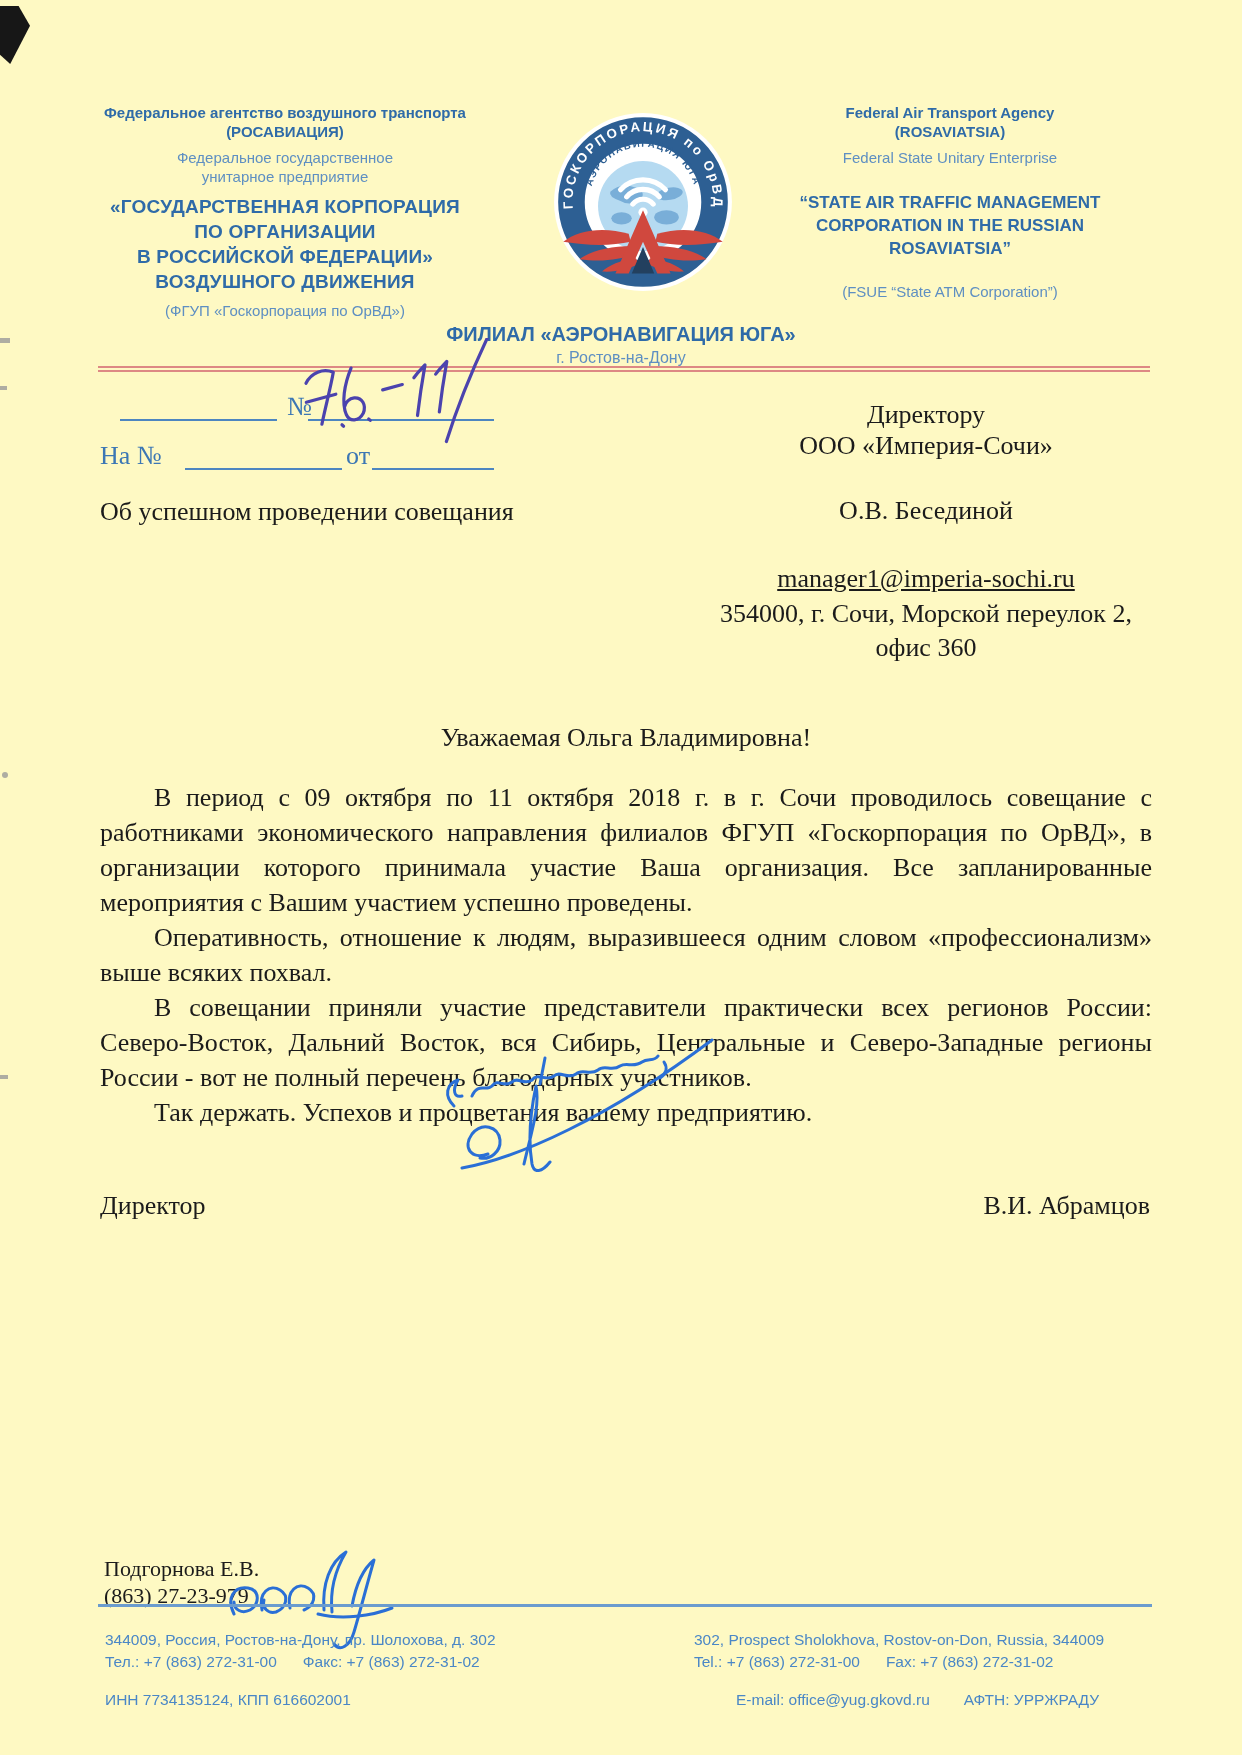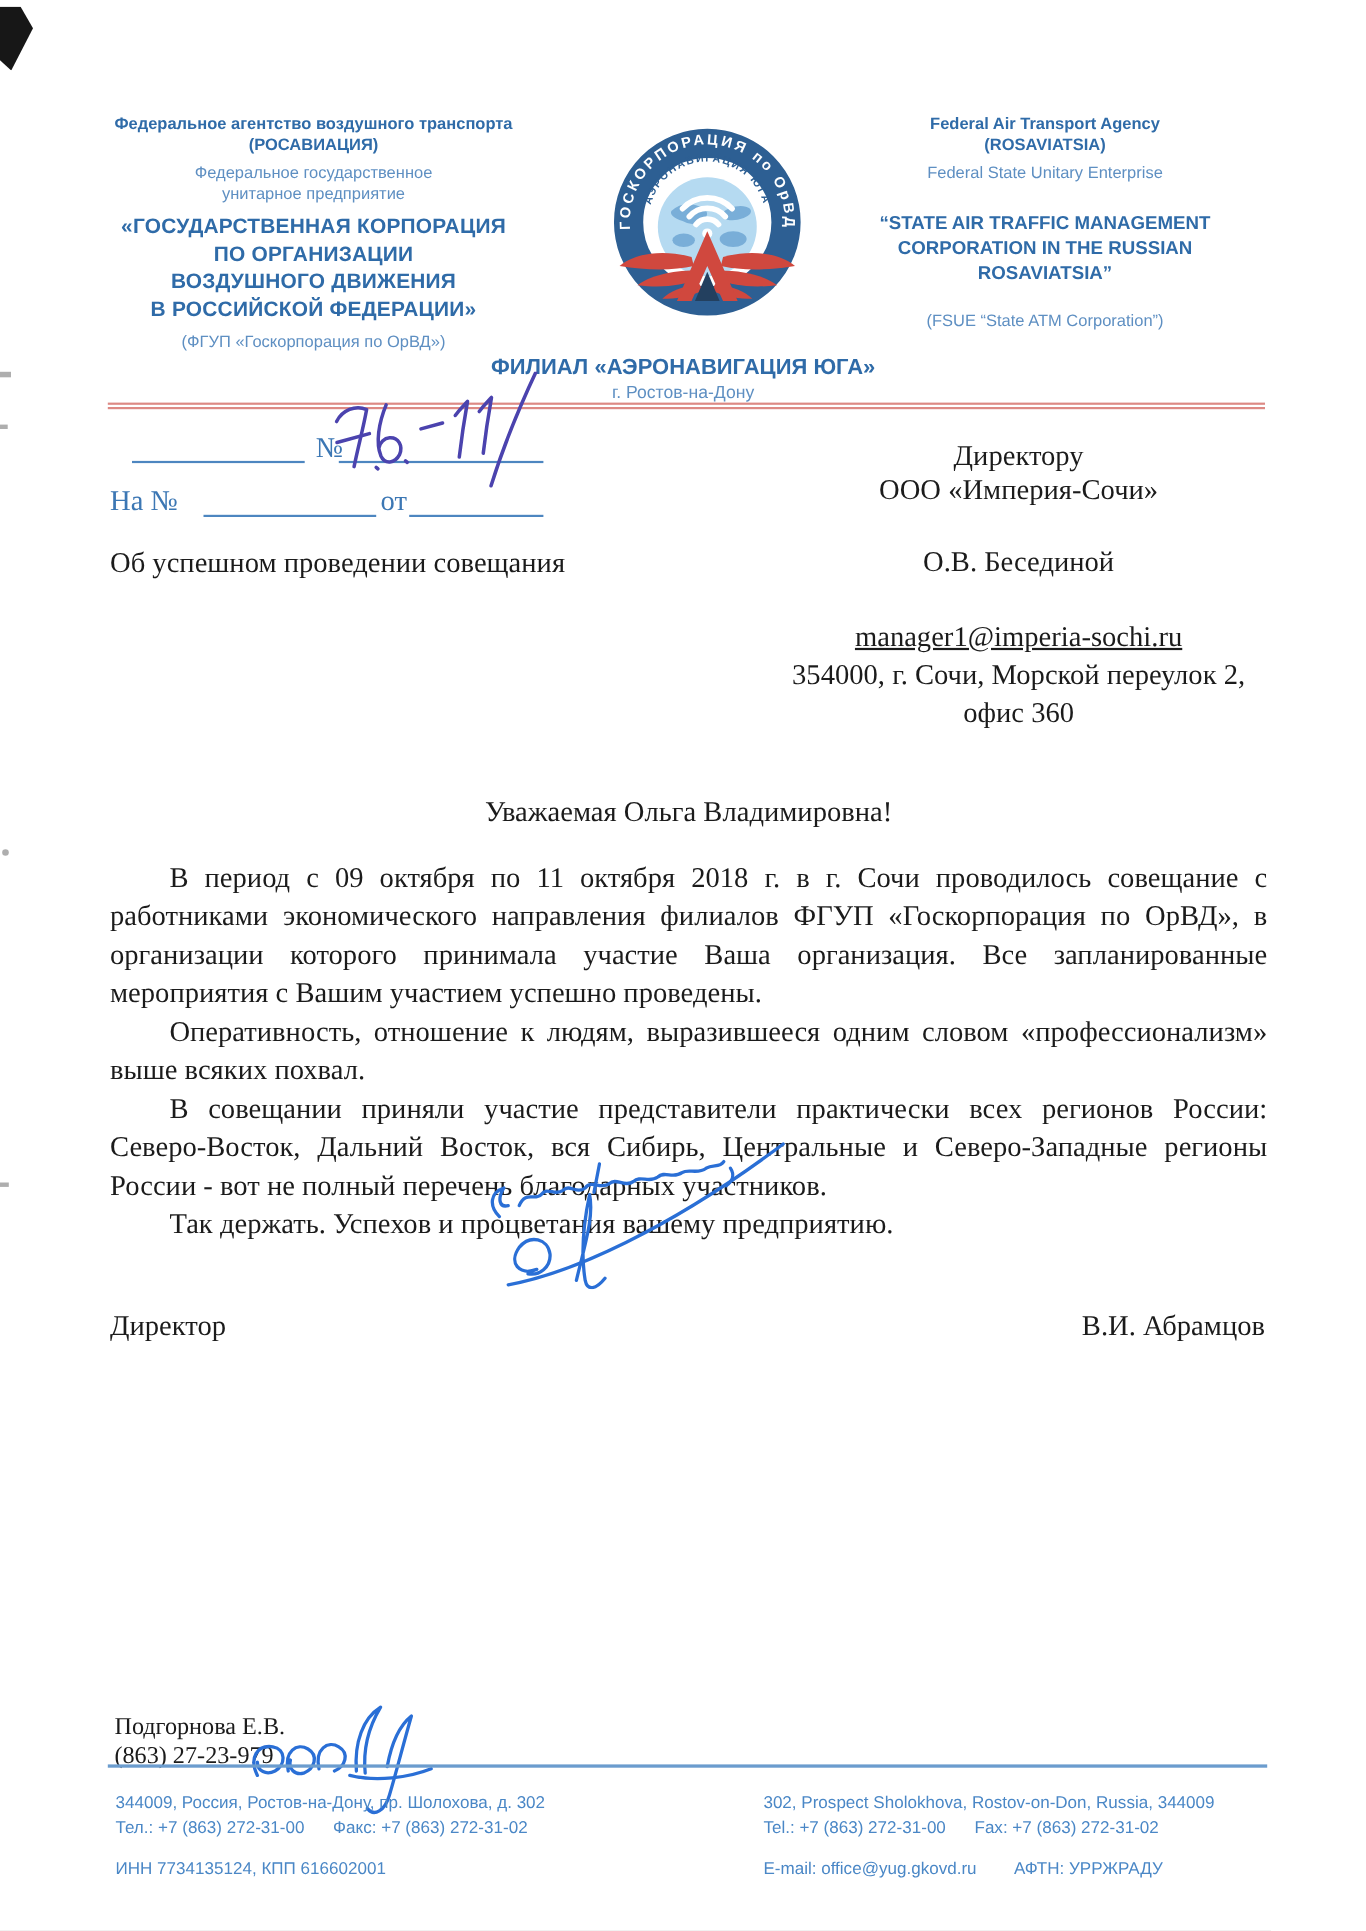--- a/index.html
+++ b/index.html
@@ -1,16 +1,16 @@
 <!DOCTYPE html>
 <html><head>
 <meta charset="utf-8">
 <style>
   html,body{margin:0;padding:0;background:#e8e8e8;}
-  .page{position:relative;width:1242px;height:1755px;background:#ffffff;margin:0 auto;overflow:hidden;
+  .page{position:relative;width:1242px;height:1755px;background:#fef9c3;margin:0 auto;overflow:hidden;
         font-family:"Liberation Serif", serif;color:#1b1b1b;}
   
   .artifact-corner{position:absolute;left:0;top:6px;width:30px;height:58px;background:#171717;
         clip-path:polygon(0 0,62% 0,100% 34%,34% 100%,0 84%);}
   .speck{position:absolute;background:#9a9a9a;opacity:.8;}
   .s1{left:0;top:338px;width:10px;height:5px;}
   .s2{left:0;top:386px;width:7px;height:4px;}
   .s3{left:2px;top:772px;width:6px;height:6px;border-radius:50%;}
   .s4{left:0;top:1075px;width:8px;height:4px;}
   
@@ -56,21 +56,21 @@
   .sig-pos{position:absolute;left:100px;top:1190px;font:400 26px/31px "Liberation Serif", serif;}
   .sig-name{position:absolute;right:92px;top:1190px;font:400 26px/31px "Liberation Serif", serif;}
   .sig-main{position:absolute;left:428px;top:1022px;width:310px;height:150px;}
   .exec-name{position:absolute;left:104px;top:1556px;font:400 22px/26px "Liberation Serif", serif;}
   .exec-phone{position:absolute;left:104px;top:1583px;font:400 22px/26px "Liberation Serif", serif;}
   .sig-exec{position:absolute;left:222px;top:1528px;width:190px;height:125px;}
   .footer-rule{position:absolute;left:98px;top:1604px;width:1054px;height:3px;background:#6b9cce;}
   
   .f-line{position:absolute;font:400 15.5px/20px "Liberation Sans", sans-serif;color:#4a87c6;white-space:nowrap;}
   .f-ru1{left:105px;top:1630px;} .f-ru2{left:105px;top:1652px;} .f-ru3{left:105px;top:1690px;text-align:center;}
-  .f-en1{left:694px;top:1630px;} .f-en2{left:694px;top:1652px;} .f-en3{left:694px;top:1690px;}
+  .f-en1{left:694px;top:1630px;} .f-en2{left:694px;top:1652px;} .f-en3{left:736px;top:1690px;}
   .gap26{display:inline-block;margin-right:26px;}
   .gap34{display:inline-block;margin-right:34px;}
   .ink{stroke:#2a6fd6;stroke-width:3;fill:none;stroke-linecap:round;stroke-linejoin:round;}
   .ink-v{stroke:#4b43ae;stroke-width:3.2;fill:none;stroke-linecap:round;stroke-linejoin:round;}
 </style>
 </head>
 <body>
 
 <div class="page">
 
@@ -85,22 +85,22 @@
       <div>Федеральное агентство воздушного транспорта</div>
       <div>(РОСАВИАЦИЯ)</div>
     </div>
     <div class="ent">
       <div>Федеральное государственное</div>
       <div>унитарное предприятие</div>
     </div>
     <div class="corp">
       <div>«ГОСУДАРСТВЕННАЯ КОРПОРАЦИЯ</div>
       <div>ПО ОРГАНИЗАЦИИ</div>
+      <div>В РОССИЙСКОЙ ФЕДЕРАЦИИ»</div>
       <div>ВОЗДУШНОГО ДВИЖЕНИЯ</div>
-      <div>В РОССИЙСКОЙ ФЕДЕРАЦИИ»</div>
     </div>
     <div class="abbr">(ФГУП «Госкорпорация по ОрВД»)</div>
   </div>
 
   <div class="hdr-right">
     <div class="agency">
       <div>Federal Air Transport Agency</div>
       <div>(ROSAVIATSIA)</div>
     </div>
     <div class="ent">

